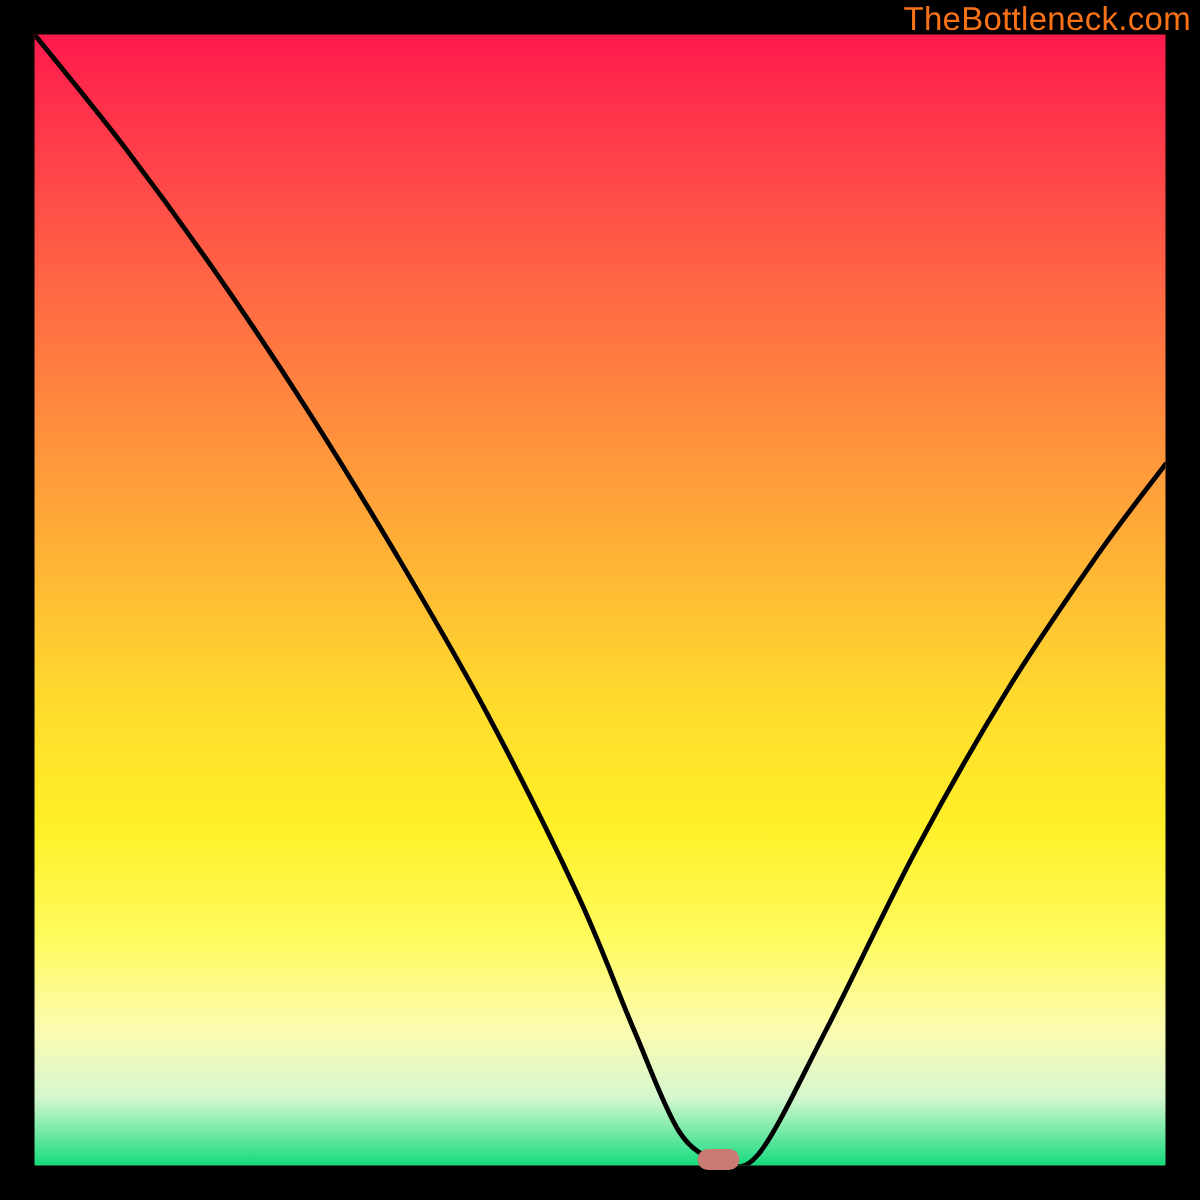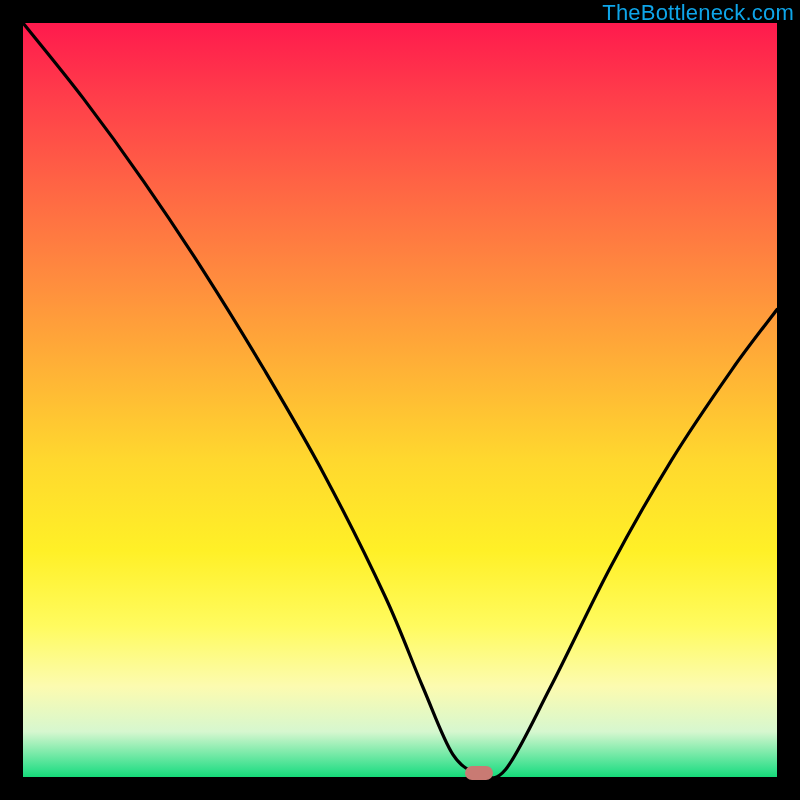--- a/index.html
+++ b/index.html
@@ -36,21 +36,21 @@
       #fcfbb0 88%,
       #d6f7cf 94%,
       #35e08c 99%,
       #16d878 100%
     );
   }
   .watermark {
     position: absolute;
     top: 0px;
     right: 6px;
-    color: #0ea5e9;
+    color: #f97316;
     font-size: 22px;
     font-weight: 500;
     letter-spacing: 0.2px;
   }
   svg.curve {
     position: absolute;
     left: 0;
     top: 0;
     width: 754px;
     height: 754px;

